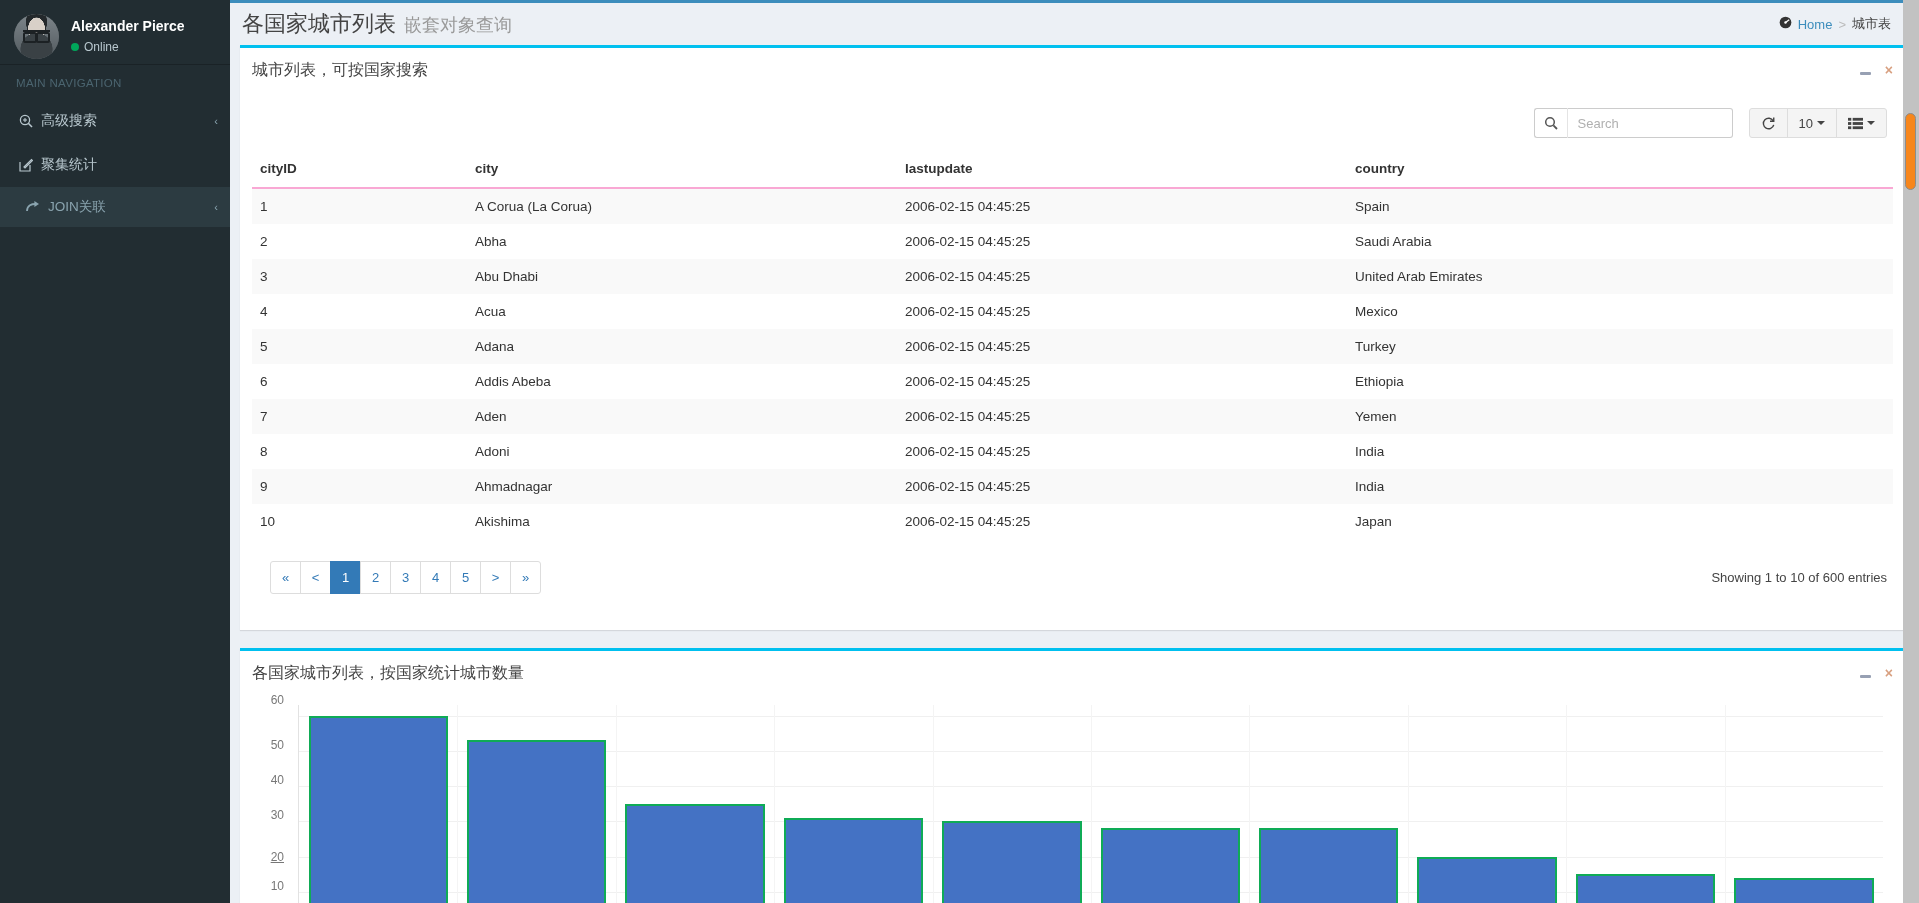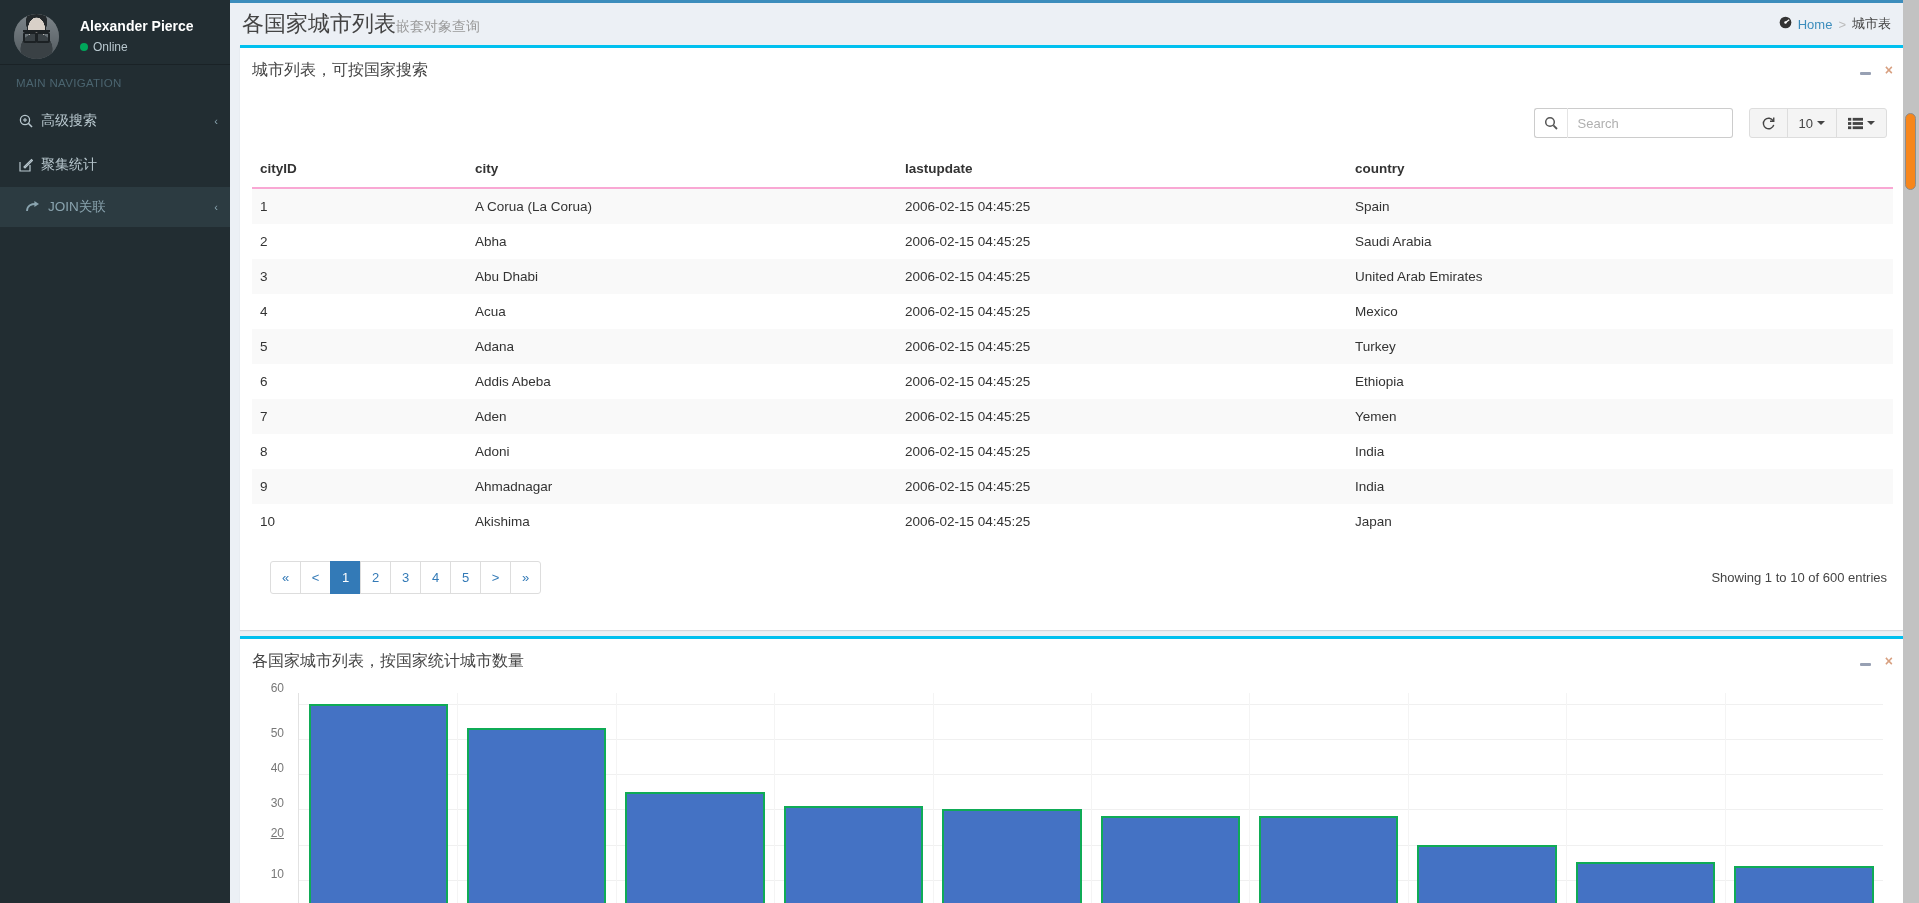--- a/index.html
+++ b/index.html
@@ -13,21 +13,21 @@
   .app { position: relative; width: 1919px; height: 903px; display: flex; }
 
   
   .sidebar {
     width: 230px; min-width: 230px; height: 903px;
     background: #222d32; color: #b8c7ce;
     overflow: hidden;
   }
   .user-panel {
     height: 65px; padding: 19px 10px 10px 14px;
-    display: flex; align-items: center; gap: 21px;
+    display: flex; align-items: center; gap: 12px;
     border-bottom: 1px solid #1a2226;
   }
   .avatar {
     width: 45px; height: 45px; border-radius: 50%;
     background: #4b5559; overflow: hidden; flex: 0 0 45px;
     position: relative;
   }
   .avatar .face {
     position: absolute; left: 0; top: 0; width: 45px; height: 45px;
     background:
@@ -70,31 +70,31 @@
   .subnav .nav-item.dim { color: #8aa4af; }
 
   
   .content { flex: 1; height: 903px; position: relative; overflow: hidden; background: #ecf0f5; }
   .topbar-line { height: 3px; background: #3c8dbc; }
   .content-header {
     height: 42px; background: #ecf0f5; padding: 0 28px 0 12px;
     display: flex; align-items: center; justify-content: space-between;
   }
   .page-title { font-size: 22px; color: #444; font-weight: normal; line-height: 1; }
-  .page-title .sub { font-size: 14px; color: #999; }
+  .page-title .sub { font-size: 18px; color: #999; margin-left: 8px; }
   .breadcrumb { font-size: 13px; color: #444; display: flex; align-items: center; gap: 6px; justify-content: center; }
   .breadcrumb .sep { color: #bbb; }
   .breadcrumb .crumb-link { color: #3c8dbc; }
   .bc-icon { color: #444; font-size: 13px; }
 
   .content-body { padding: 0 12px 0 10px; }
 
   .box {
     background: #fff; border-top: 3px solid #00c0ef;
-    box-shadow: 0 1px 1px rgba(0,0,0,.1); margin-bottom: 6px;
+    box-shadow: 0 1px 1px rgba(0,0,0,.1); margin-bottom: 18px;
     position: relative;
   }
   .box-header {
     height: 44px; padding: 0 14px 0 12px;
     display: flex; align-items: center; justify-content: space-between;
   }
   .box-title { font-size: 16px; color: #444; font-weight: normal; }
   .box-tools { display: flex; align-items: center; gap: 14px; color: #97a0b3; }
   .box-tools .tool { cursor: pointer; font-size: 14px; line-height: 1; }
   .minus-ico { display:inline-block; width: 11px; height: 3px; background: #97a0b3; border-radius: 1px; }
@@ -402,21 +402,21 @@
           <h3 class="box-title">各国家城市列表，按国家统计城市数量</h3>
           <div class="box-tools">
             <span class="tool"><span class="minus-ico"></span></span>
             <span class="tool x-ico">×</span>
           </div>
         </div>
         <div class="box-body">
           <div class="chart-wrap">
             <div class="y-labels" id="ylabels">
                 <div class="y-lab" style="top: 186.762px;">10</div>
-                <div class="y-lab" style="top: 146px; text-decoration: underline;">20</div>
+                <div class="y-lab" style="top: 158px; text-decoration: underline;">20</div>
                 <div class="y-lab" style="top: 116.286px;">30</div>
                 <div class="y-lab" style="top: 81.0476px;">40</div>
                 <div class="y-lab" style="top: 45.8095px;">50</div>
                 <div class="y-lab" style="top: 1px;">60</div>
               </div>
             <div class="chart-area">
               <div id="gridlines">
                   <div class="gridline" style="top: 186.762px;"></div>
                   <div class="gridline" style="top: 151.524px;"></div>
                   <div class="gridline" style="top: 116.286px;"></div>

